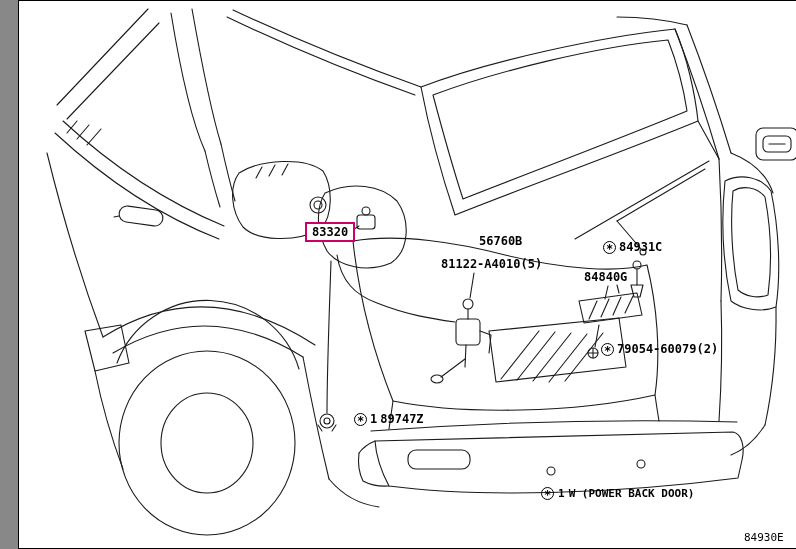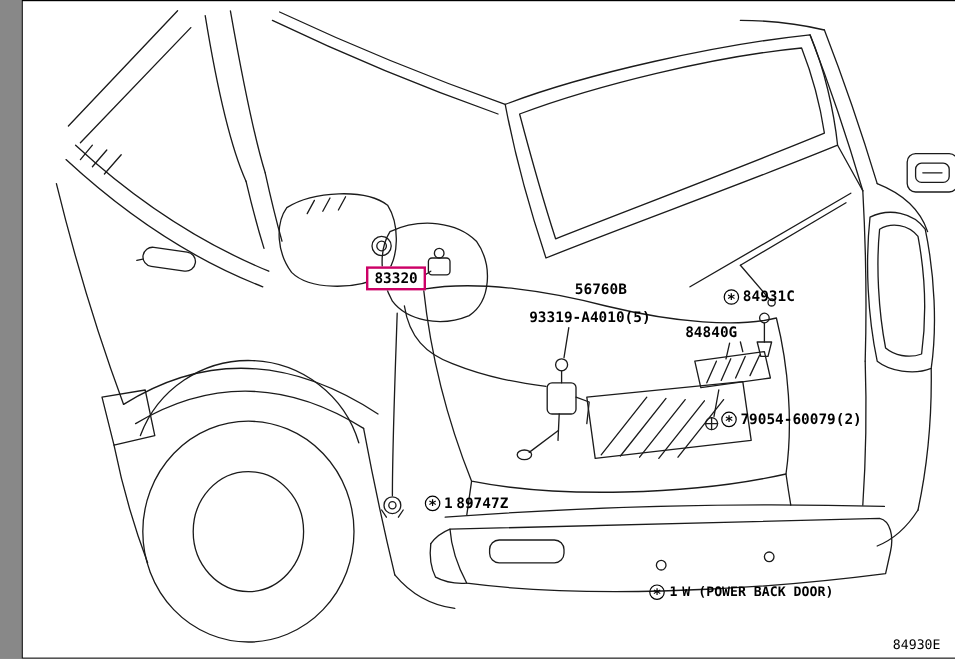--- a/index.html
+++ b/index.html
@@ -202,29 +202,29 @@
 
   <div class="part-label highlight" style="left:286px;top:221px;">
     <span>83320</span>
   </div>
 
   <div class="part-label" style="left:460px;top:233px;">
     <span>56760B</span>
   </div>
 
   <div class="part-label" style="left:422px;top:256px;">
-    <span>93319-A4010(5)</span>
+    <span>81122-A4010(5)</span>
   </div>
 
   <div class="part-label" style="left:584px;top:239px;">
     <span class="marker">*</span>
     <span>84931C</span>
   </div>
 
-  <div class="part-label" style="left:552px;top:269px;">
+  <div class="part-label" style="left:565px;top:269px;">
     <span>84840G</span>
   </div>
 
   <div class="part-label" style="left:582px;top:341px;">
     <span class="marker">*</span>
     <span>79054-60079(2)</span>
   </div>
 
   <div class="part-label" style="left:335px;top:411px;">
     <span class="marker">*</span>

